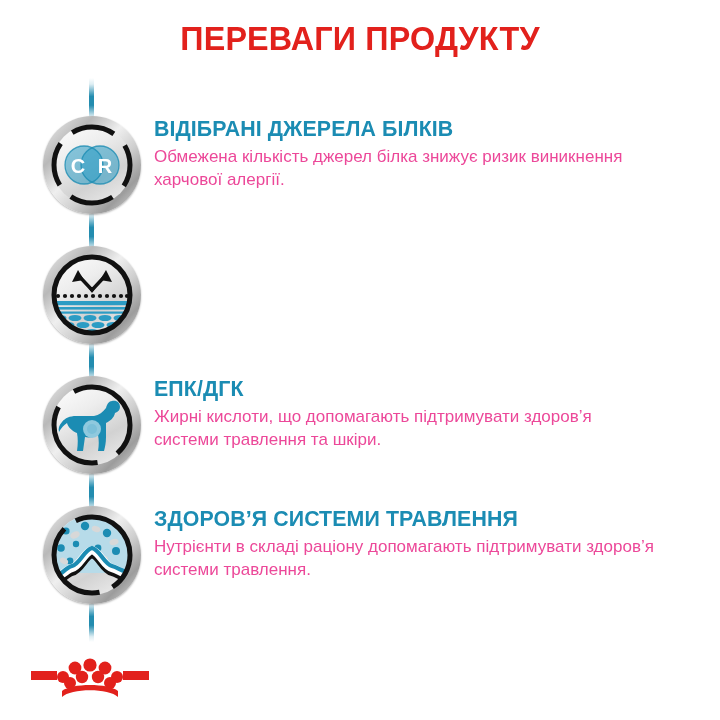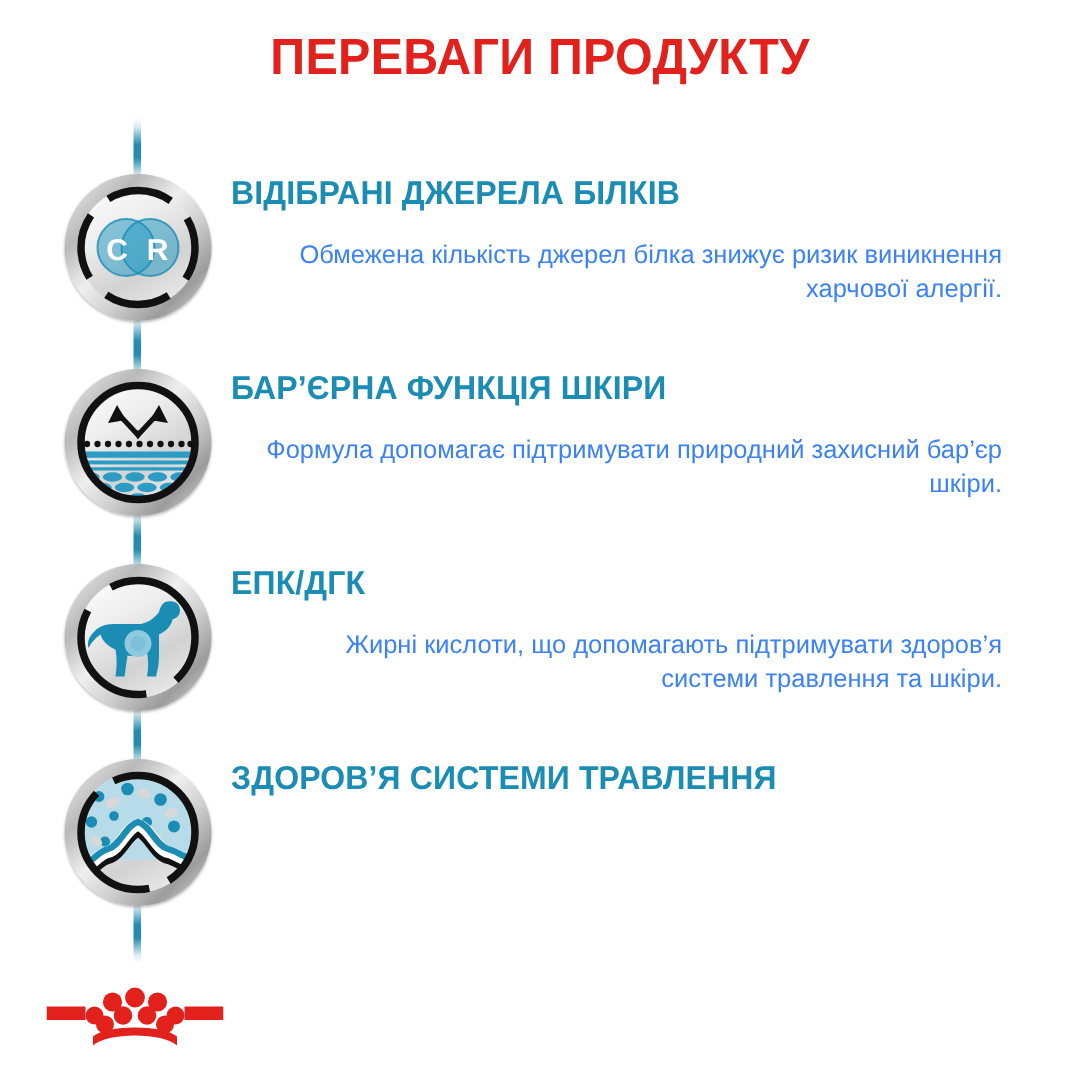--- a/index.html
+++ b/index.html
@@ -121,26 +121,25 @@
     font-size: 22px;
     font-weight: bold;
     line-height: 26px;
     letter-spacing: 0.1px;
     margin: 0 0 3px 0;
     white-space: nowrap;
     transform: scaleX(0.97);
     transform-origin: left center;
   }
   .benefit-body {
-    color: #3b82f6;
+    color: #ec4899;
     font-size: 17px;
     line-height: 23px;
-    margin: 16px;
+    margin: 0;
     max-width: 500px;
-    text-align: right;
   }
 
   
   .brand-logo {
     position: absolute;
     left: 31px;
     top: 655px;
     width: 118px;
     height: 44px;
   }
@@ -228,24 +227,20 @@
             <ellipse cx="55" cy="77" rx="6.5" ry="3.1"></ellipse>
           <ellipse cx="70" cy="77" rx="6.5" ry="3.1"></ellipse>
         </g>
       </svg>
     </div>
     <svg class="ring" viewBox="0 0 86 86">
       <circle cx="43" cy="43" r="38" fill="none" stroke="#111111" stroke-width="5"></circle>
     </svg>
   </div>
 
-  <div class="benefit-text">
-    <p class="benefit-head">БАР’ЄРНА ФУНКЦІЯ ШКІРИ</p>
-    <p class="benefit-body">Формула допомагає підтримувати природний захисний бар’єр шкіри.</p>
-  </div>
 </div>
 
 <div class="benefit row-2">
 
   <div class="icon-badge">
     <div class="disc">
       <svg class="art" viewBox="0 0 80 80">
         <path d="M60 16 C65 15 68 18 68 22 C68 25 66 27 63 28
                  C62 33 58 36 54 38 L54 52 C54 58 53 62 52 66 L46 66
                  C47 60 47 55 46 50 C42 52 37 53 33 52 L31 66 L25 66
@@ -300,20 +295,21 @@
                  C48 35 52 49 60 51 C68 53 72 59 82 57" fill="none" stroke="#1b8cb3" stroke-width="4.2" stroke-linecap="round"></path>
       </svg>
     </div>
     <svg class="ring" viewBox="0 0 86 86">
       <circle cx="43" cy="43" r="38" fill="none" stroke="#111111" stroke-width="5" stroke-dasharray="96 14" stroke-dashoffset="58"></circle>
     </svg>
   </div>
 
   <div class="benefit-text">
     <p class="benefit-head">ЗДОРОВ’Я СИСТЕМИ ТРАВЛЕННЯ</p>
+    <p class="benefit-body">Нутрієнти в складі раціону допомагають підтримувати здоров’я системи травлення.</p>
   </div>
 </div>
 
 <svg class="brand-logo" viewBox="0 0 118 44">
   <g fill="#e2211c">
     <rect x="0" y="16" width="26" height="9"></rect>
     <rect x="92" y="16" width="26" height="9"></rect>
     <circle cx="32" cy="22" r="6"></circle>
     <circle cx="86" cy="22" r="6"></circle>
     <circle cx="44" cy="13" r="6.4"></circle>

